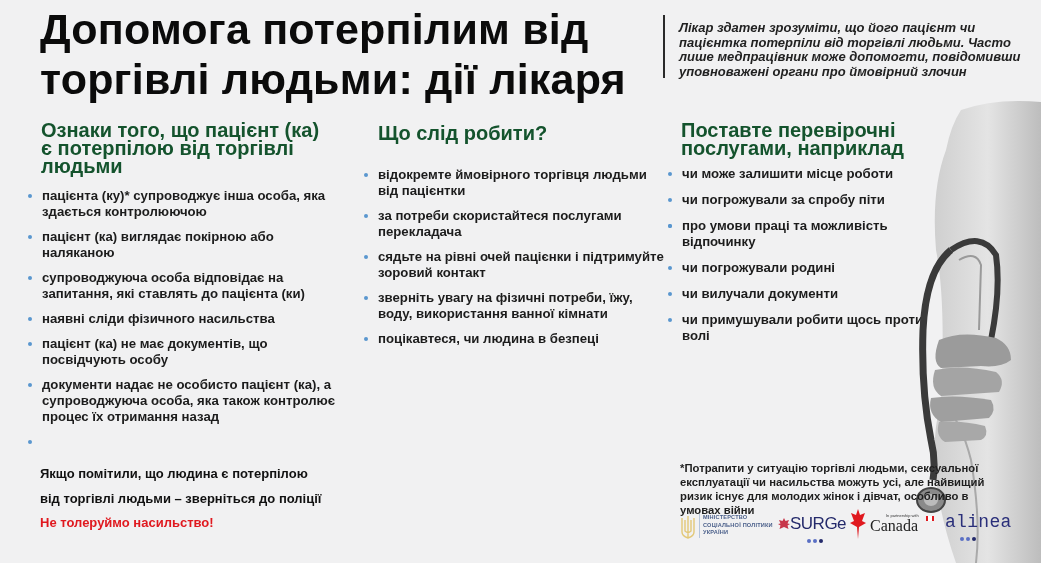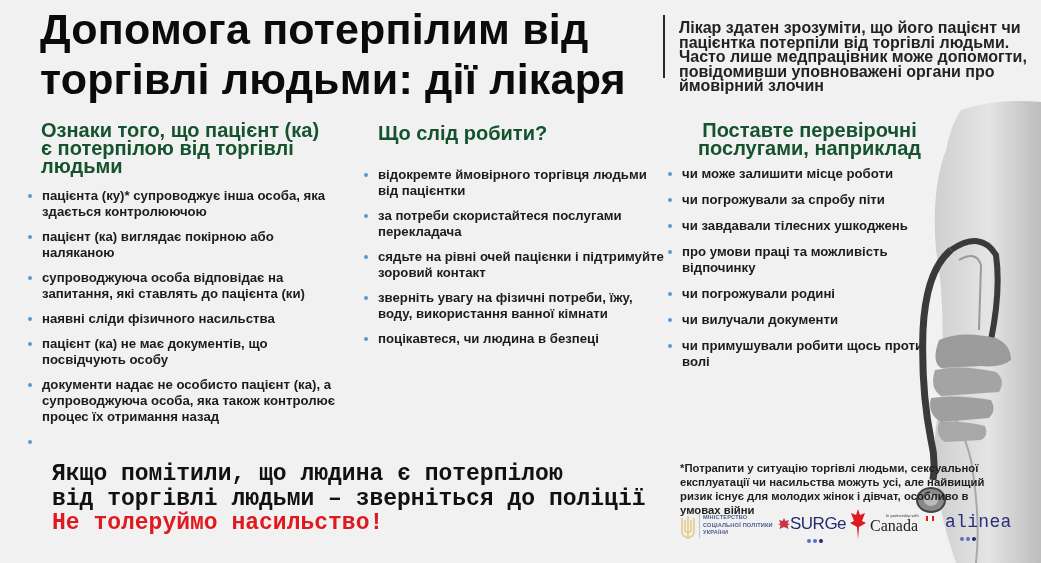--- a/index.html
+++ b/index.html
@@ -12,22 +12,23 @@
   }
   .page { position: absolute; inset: 0; }
   .title {
     position: absolute; left: 40px; top: 4px;
     font-size: 43px; font-weight: 700; line-height: 50px;
     color: #0b0b0b; letter-spacing: 0.2px; margin: 0;
   }
   .intro {
     position: absolute; left: 663px; top: 15px; width: 360px;
     border-left: 2px solid #2a2a2a; padding-left: 14px;
-    font-size: 16px; font-weight: 700; line-height: 14.5px; color: #222;
+    font-size: 13px; font-weight: 700; line-height: 14.5px; color: #222;
     height: 63px;
+    font-style: italic;
   }
   .intro p { margin: 6px 0 0 0; }
   .col { position: absolute; }
   .col h2 {
     margin: 0; color: #14532d; font-size: 20px; font-weight: 700; line-height: 18px;
   }
   .col ul { list-style: none; margin: 0; padding: 0; }
   .col li {
     position: relative; padding-left: 14px;
     font-size: 13.2px; font-weight: 700; line-height: 16px; color: #1c1c1c;
@@ -38,26 +39,26 @@
   }
   .col1 { left: 28px; top: 121px; width: 320px; }
   .col1 h2 { padding-left: 13px; }
   .col1 ul { margin-top: 13px; }
   .col1 li { margin-bottom: 9px; }
   .col2 { left: 364px; top: 124px; width: 300px; }
   .col2 h2 { padding-left: 14px; }
   .col2 ul { margin-top: 25px; }
   .col2 li { margin-bottom: 9px; }
   .col3 { left: 668px; top: 121px; width: 270px; }
-  .col3 h2 { padding-left: 13px; text-align: center; }
+  .col3 h2 { padding-left: 13px; }
   .col3 ul { margin-top: 9px; }
   .col3 li { margin-bottom: 10px; }
   .cta {
-    position: absolute; left: 52px; top: 462px;
-    font-size: 23px; font-weight: 700; line-height: 24.5px; color: #111; font-family: Liberation Mono, monospace;
+    position: absolute; left: 40px; top: 462px;
+    font-size: 13px; font-weight: 700; line-height: 24.5px; color: #111;
   }
   .cta .red { color: #e0191f; }
   .footnote {
     position: absolute; left: 680px; top: 461px; width: 320px;
     font-size: 11.3px; font-weight: 700; line-height: 14px; color: #1e1e1e; z-index: 3;
   }
   .logos { position: absolute; left: 680px; top: 512px; height: 36px; z-index: 3; }
   .logo { position: absolute; top: 0; }
   .ministry { left: 0; width: 95px; height: 32px; }
   .ministry .tryzub { position: absolute; left: 0; top: 2px; width: 16px; height: 26px; }
@@ -125,21 +126,21 @@
   </section>
 
   <section class="col col3">
     <h2>
       <div>Поставте перевірочні</div>
       <div>послугами, наприклад</div>
     </h2>
     <ul>
       <li><span class="bullet"></span><span>чи може залишити місце роботи</span></li>
       <li><span class="bullet"></span><span>чи погрожували за спробу піти</span></li>
-      <li><span class="bullet"></span><span>чи завдавали тілесних ушкоджень</span></li>
+      <li><span class="bullet"></span></li>
       <li><span class="bullet"></span><span>про умови праці та можливість відпочинку</span></li>
       <li><span class="bullet"></span><span>чи погрожували родині</span></li>
       <li><span class="bullet"></span><span>чи вилучали документи</span></li>
       <li><span class="bullet"></span><span>чи примушували робити щось проти волі</span></li>
     </ul>
   </section>
 
   <div class="cta">
     <div>Якщо помітили, що людина є потерпілою</div>
     <div>від торгівлі людьми – зверніться до поліції</div>

